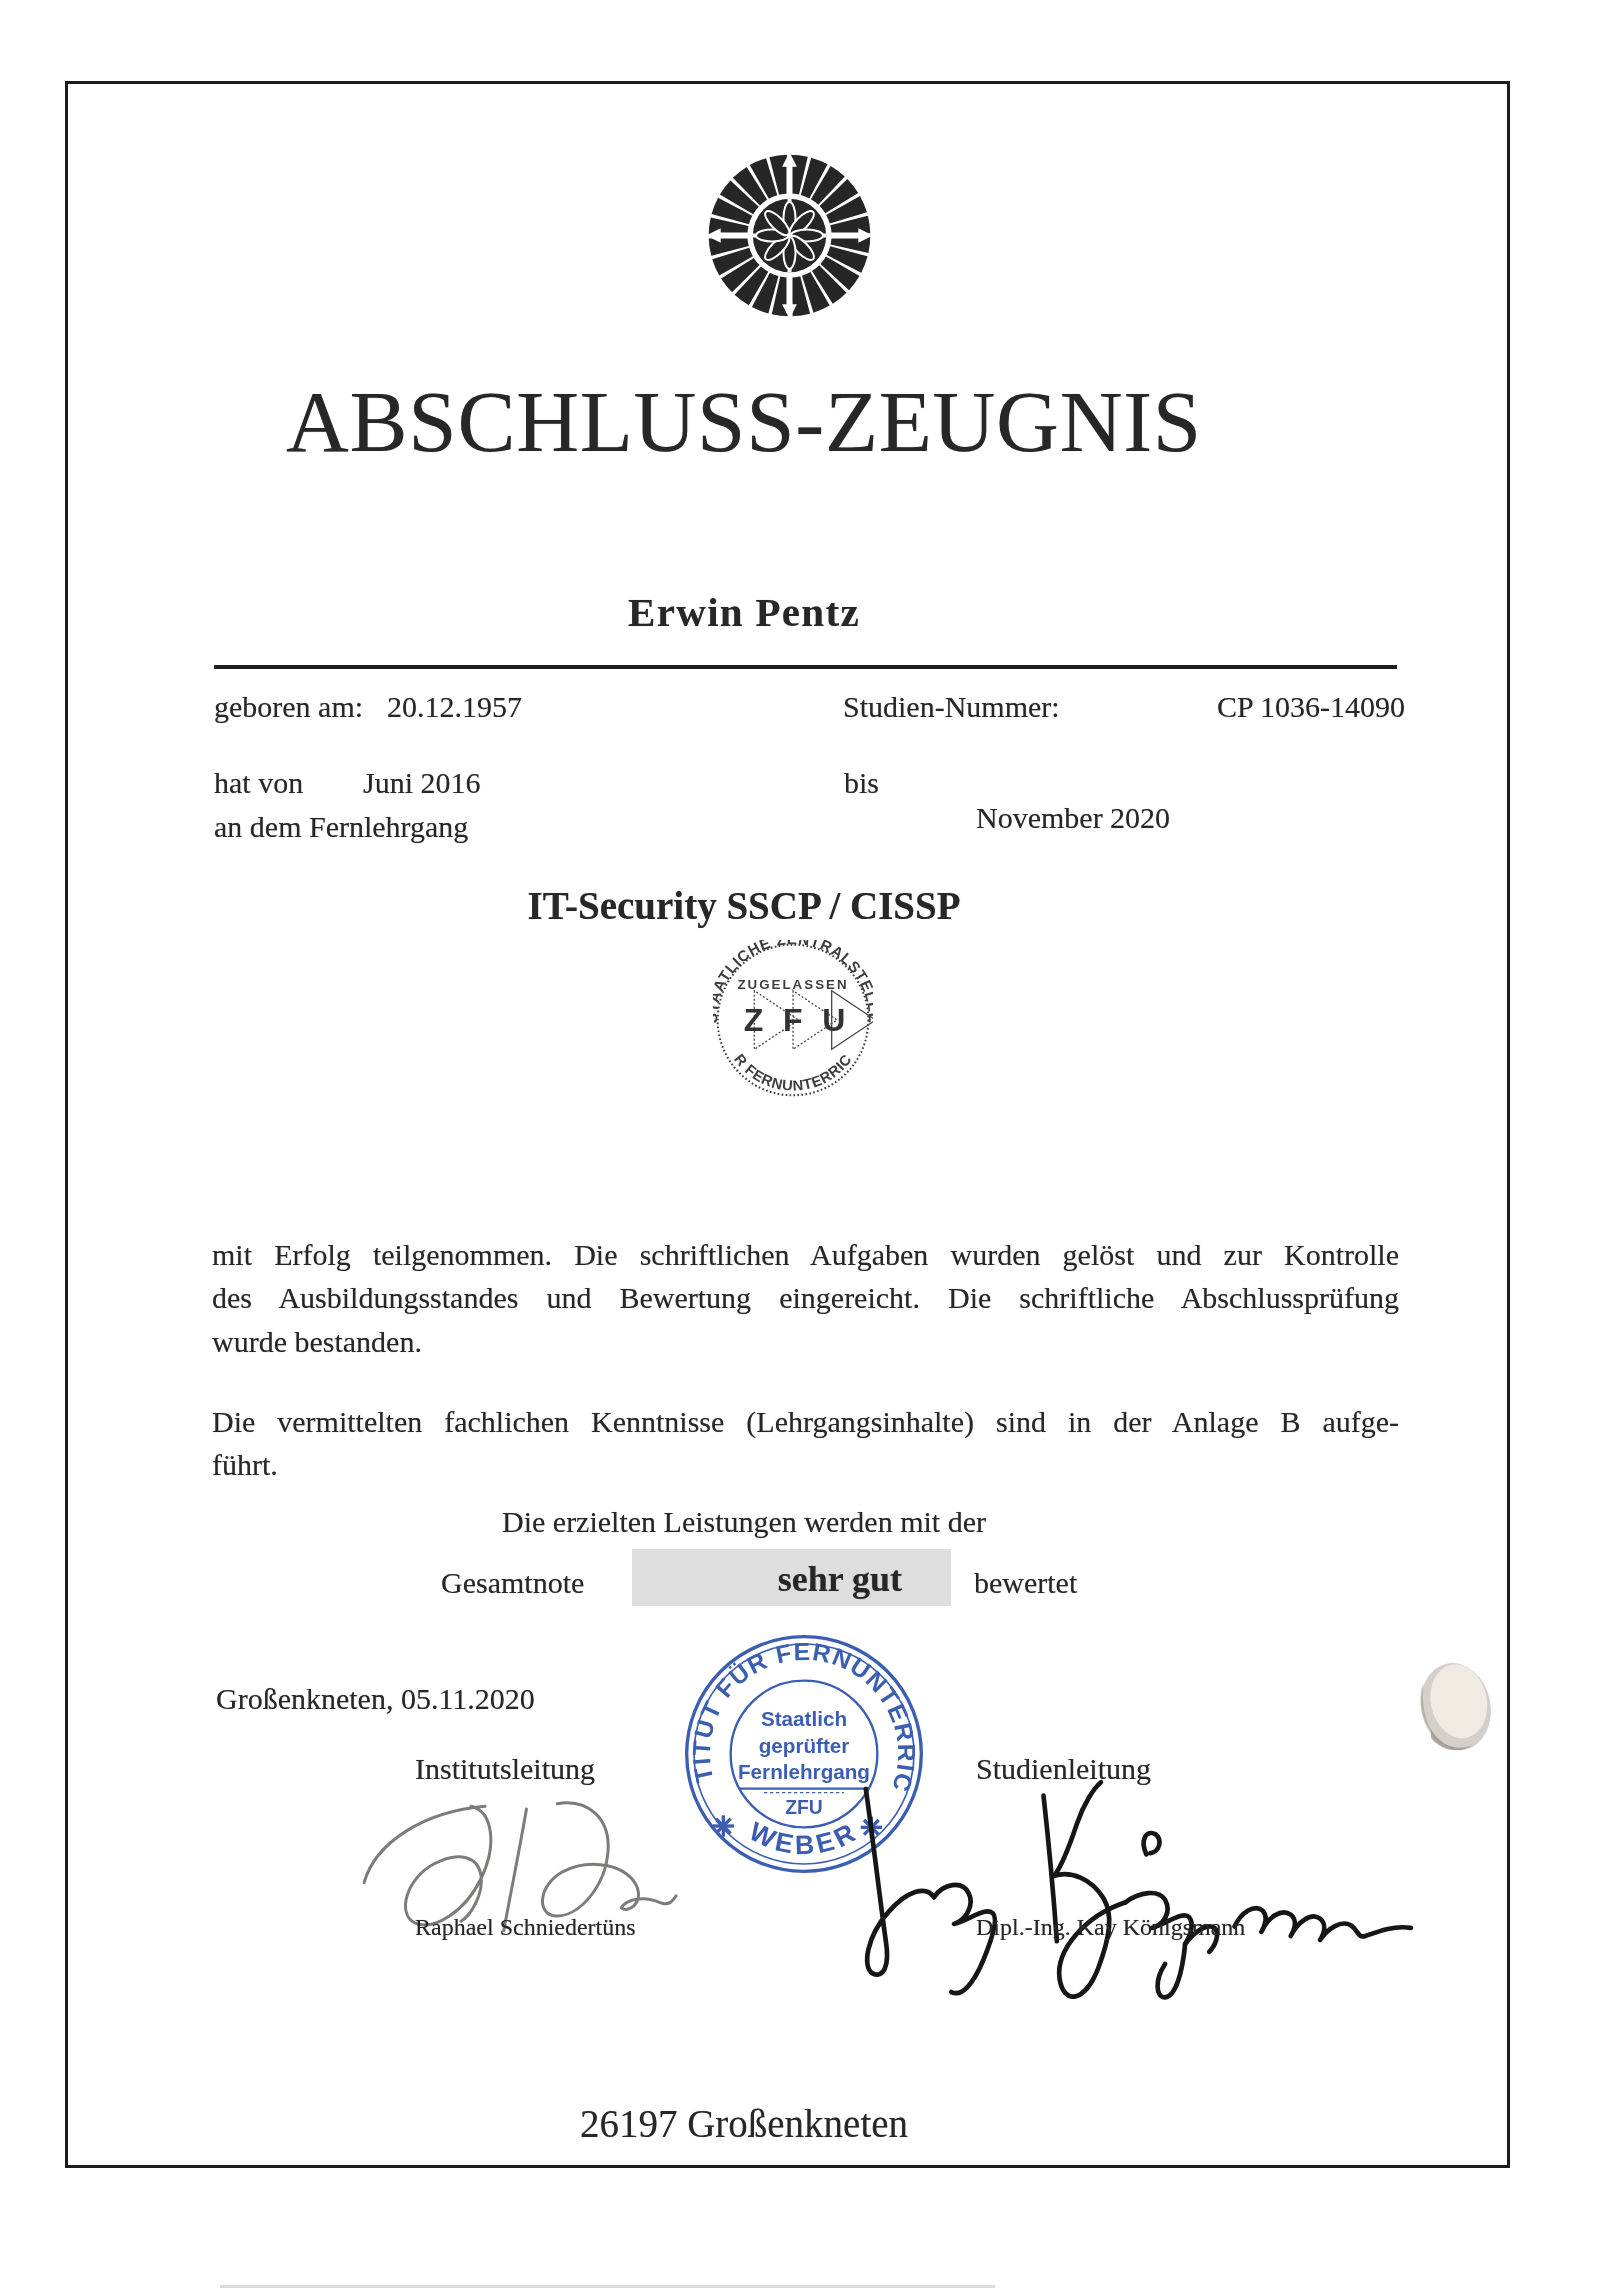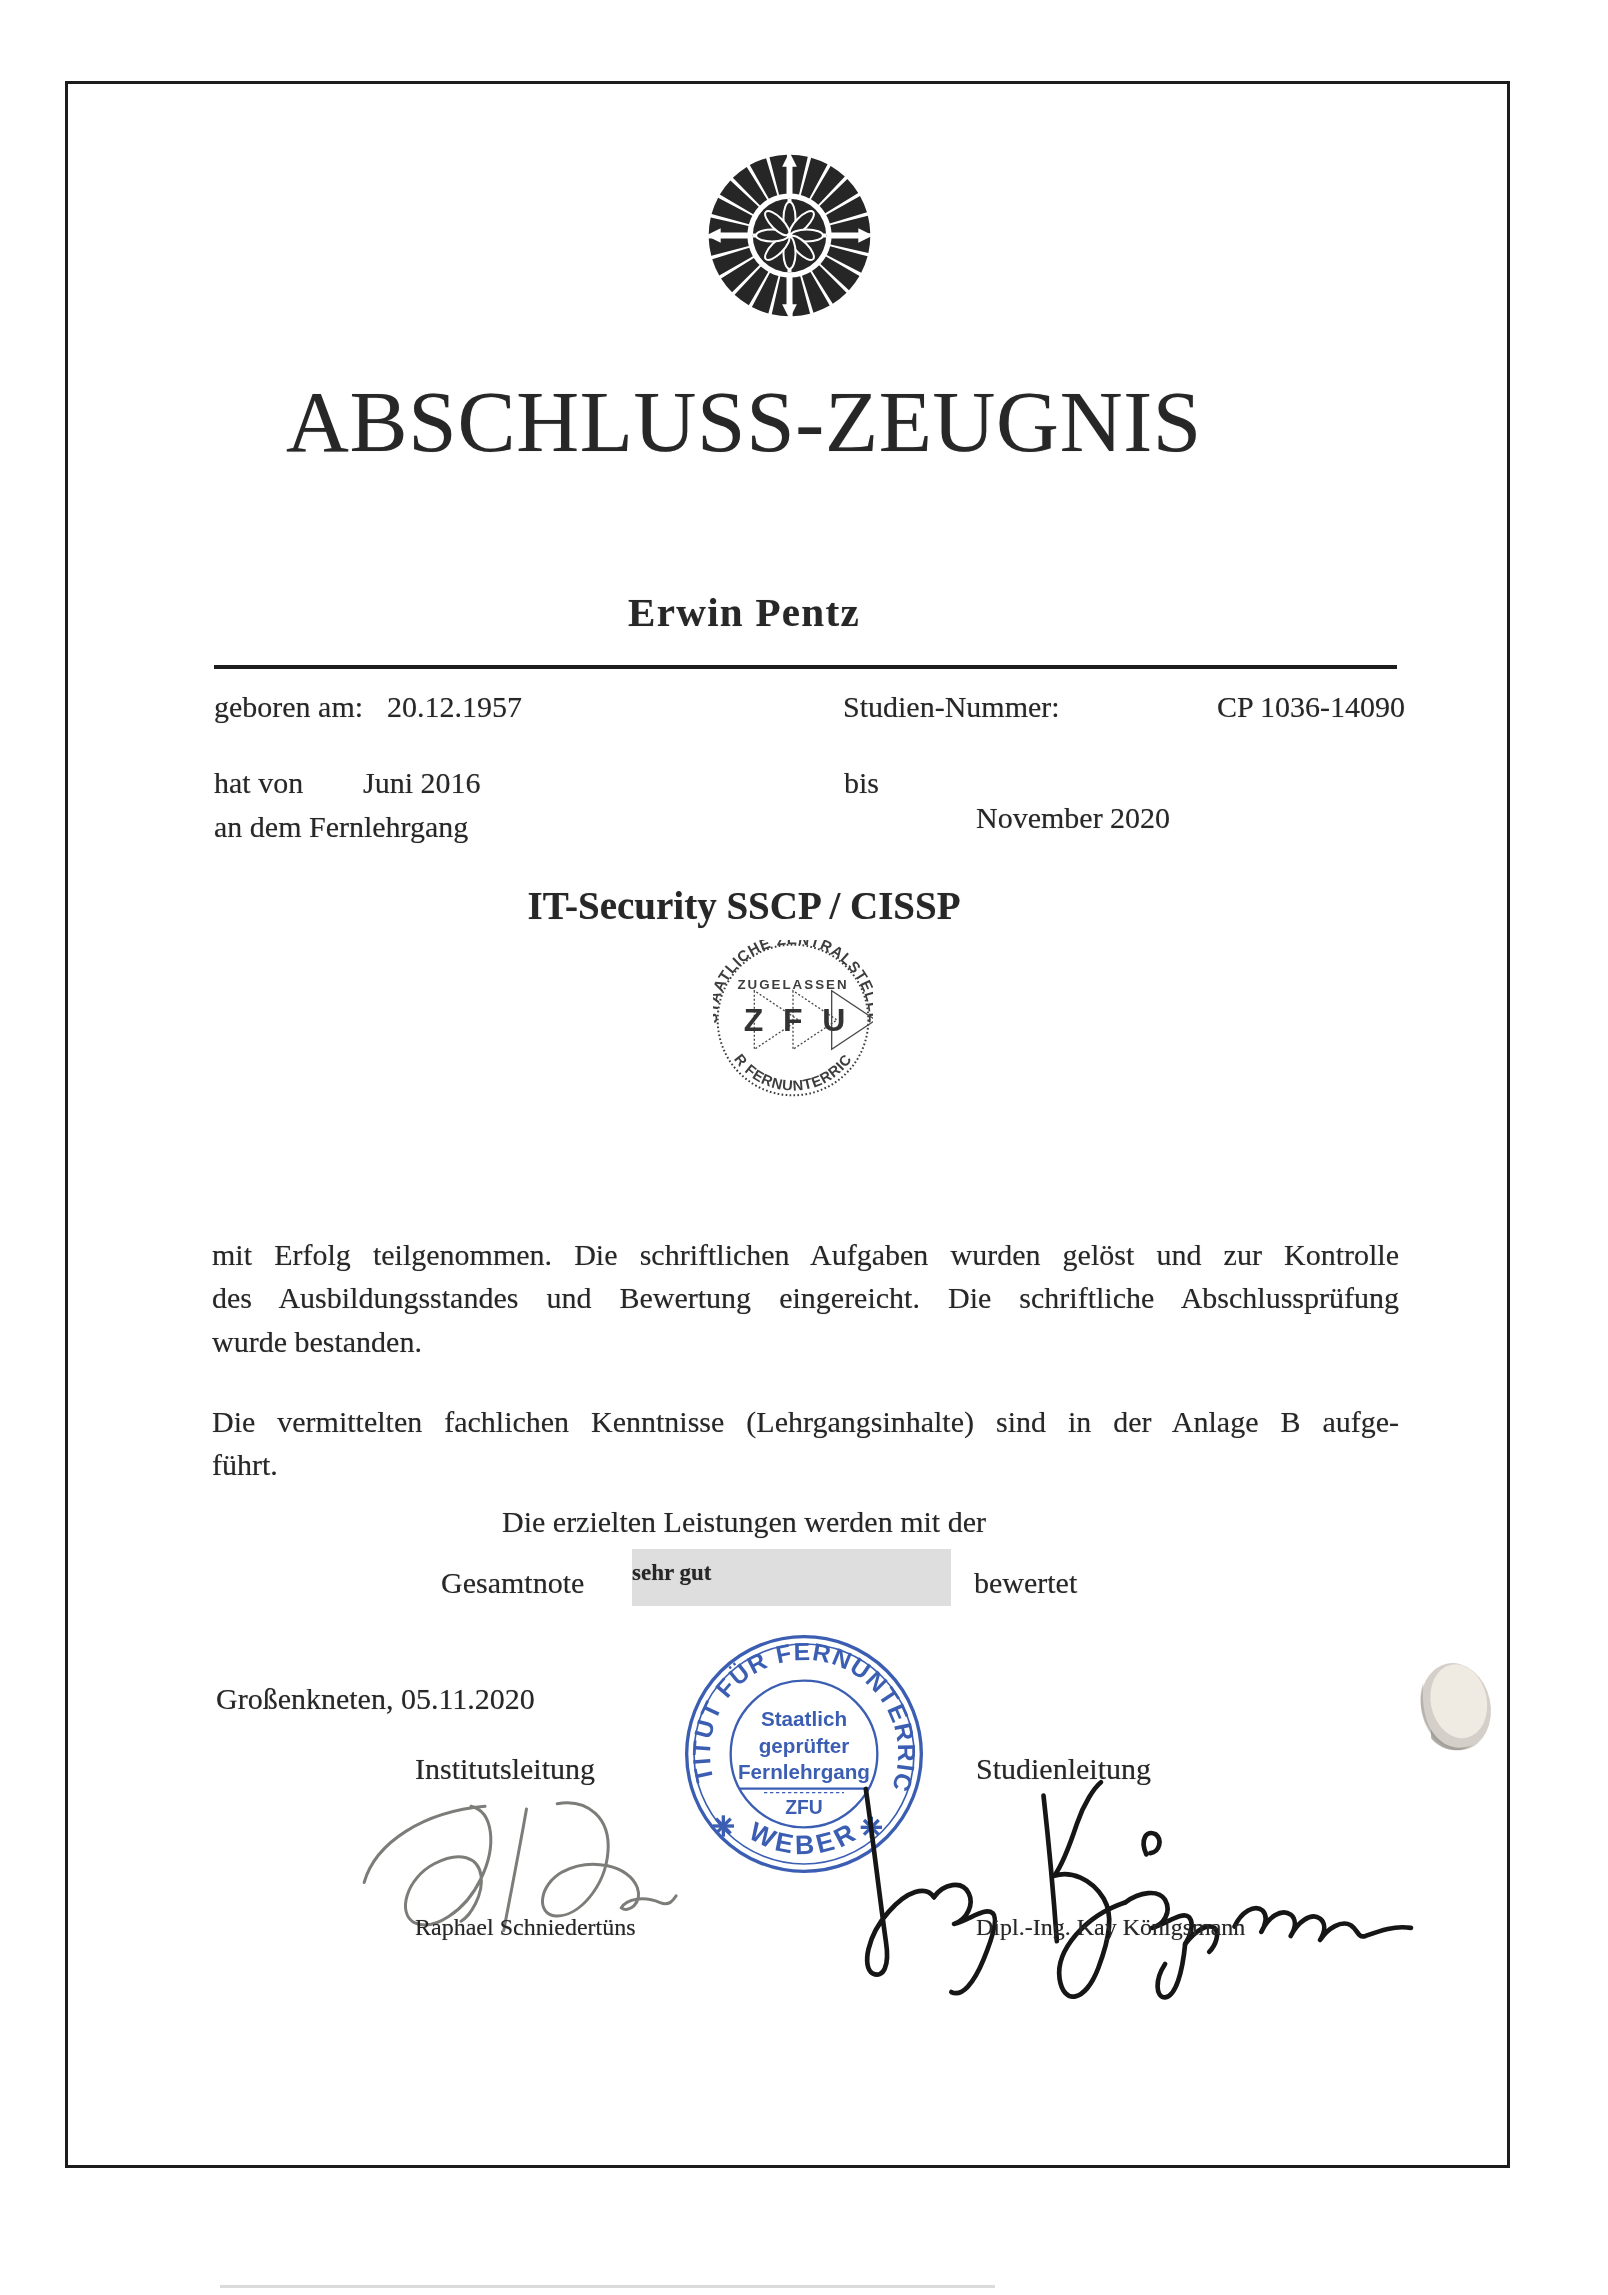--- a/index.html
+++ b/index.html
@@ -151,21 +151,21 @@
   <div class="just" style="top:1276px;">des Ausbildungsstandes und Bewertung eingereicht. Die schriftliche Abschlussprüfung</div>
   <div class="just lastline" style="top:1320px;">wurde bestanden.</div>
 
   <div class="just" style="top:1400px;">Die vermittelten fachlichen Kenntnisse (Lehrgangsinhalte) sind in der Anlage B aufge-</div>
   <div class="just lastline" style="top:1443px;">führt.</div>
 
   <div class="abs txt centerline body45" style="top:1507px;">Die erzielten Leistungen werden mit der</div>
 
   <div class="abs gradebox"></div>
   <div class="abs txt body45" style="left:441px;top:1568px;">Gesamtnote</div>
-  <div class="abs txt" style="left:632px;top:1561px;width:270px;text-align:left;font-size:23px;font-weight:bold;">sehr gut</div>
+  <div class="abs txt" style="left:632px;top:1561px;width:270px;text-align:right;font-size:36px;font-weight:bold;">sehr gut</div>
   <div class="abs txt body45" style="left:974px;top:1568px;">bewertet</div>
 
   <div class="abs txt body45" style="left:216px;top:1684px;">Großenkneten, 05.11.2020</div>
 
   <div class="abs txt body45" style="left:415px;top:1754px;">Institutsleitung</div>
   <div class="abs txt body45" style="left:976px;top:1754px;">Studienleitung</div>
 
   <div class="abs" style="left:684px;top:1634px;">
     <svg width="240" height="240" viewBox="-180 -180 360 360" font-family="Liberation Sans, sans-serif" opacity="0.92">
       <defs>
@@ -239,17 +239,18 @@
     <svg width="107" height="120" viewBox="0 0 160 180">
       <g transform="rotate(-12 70 85)">
         <ellipse cx="70" cy="85" rx="52" ry="66" fill="#cdc7bf" opacity="0.85"></ellipse>
         <ellipse cx="76" cy="78" rx="42" ry="56" fill="#f0ebe4" opacity="0.95"></ellipse>
         <path d="M 26,110 C 36,140 60,152 84,146 C 60,156 36,146 24,124 Z" fill="#8f8a84" opacity="0.7"></path>
         <path d="M 30,40 C 20,70 20,100 30,122 C 14,96 16,60 30,40 Z" fill="#9b968f" opacity="0.5"></path>
       </g>
     </svg>
   </div>
 
+  <div class="abs txt centerline footer58" style="top:2104px;">26197 Großenkneten</div>
 
   <div class="abs" style="left:220px;top:2285px;width:775px;height:3.3px;background:#bdbdbd;opacity:.55;"></div>
 
 </div>
 
 
 </body></html>

